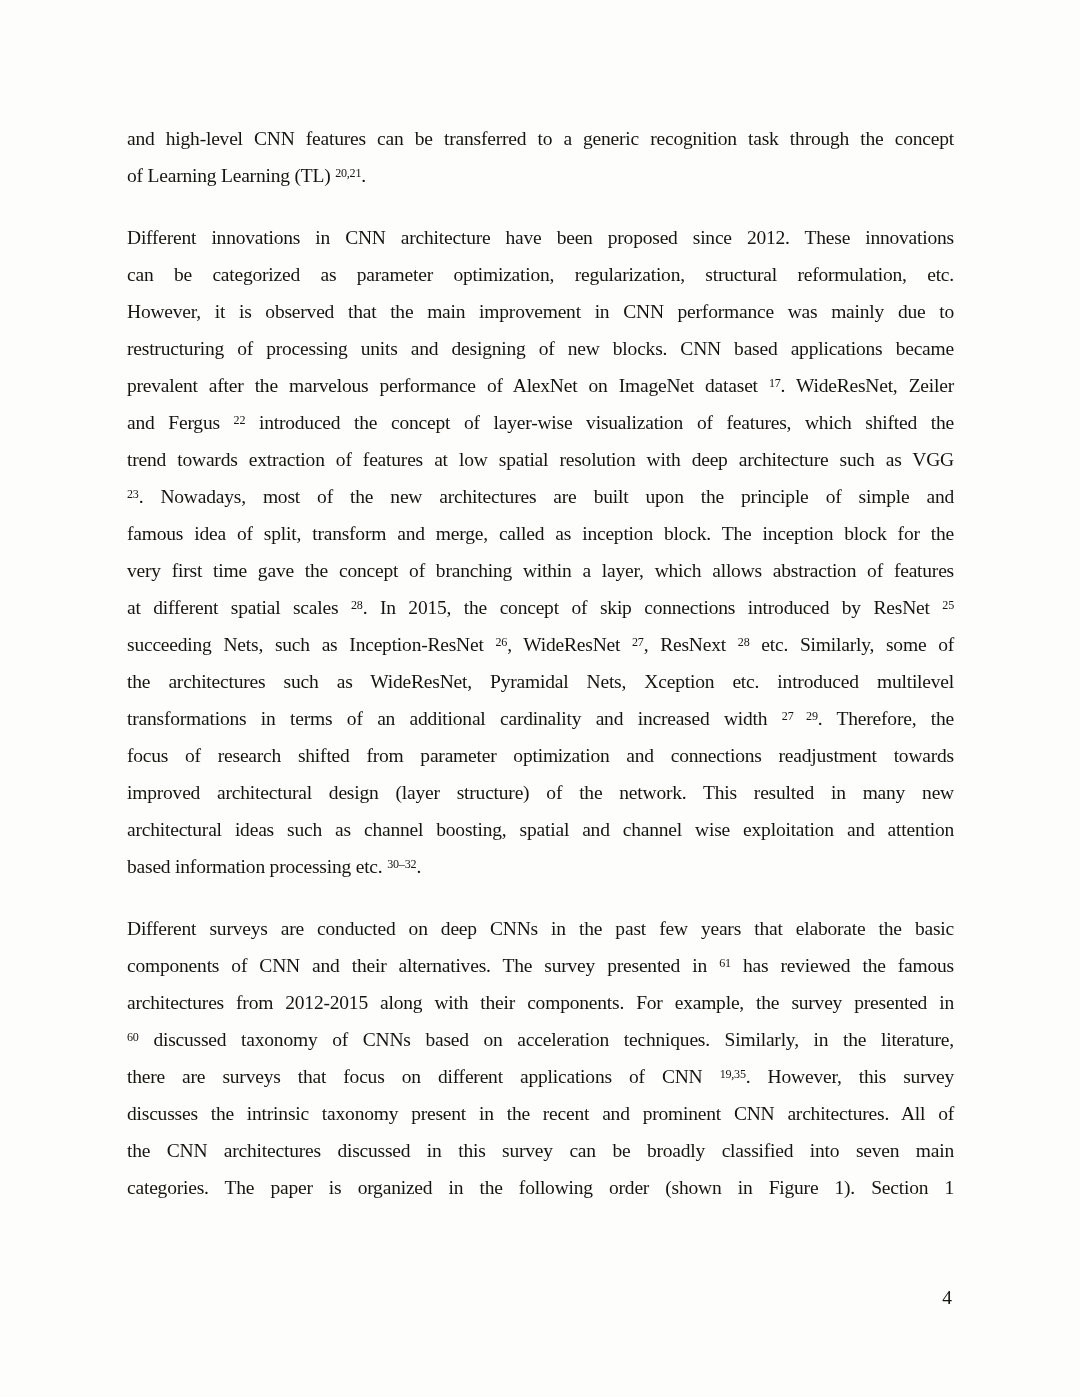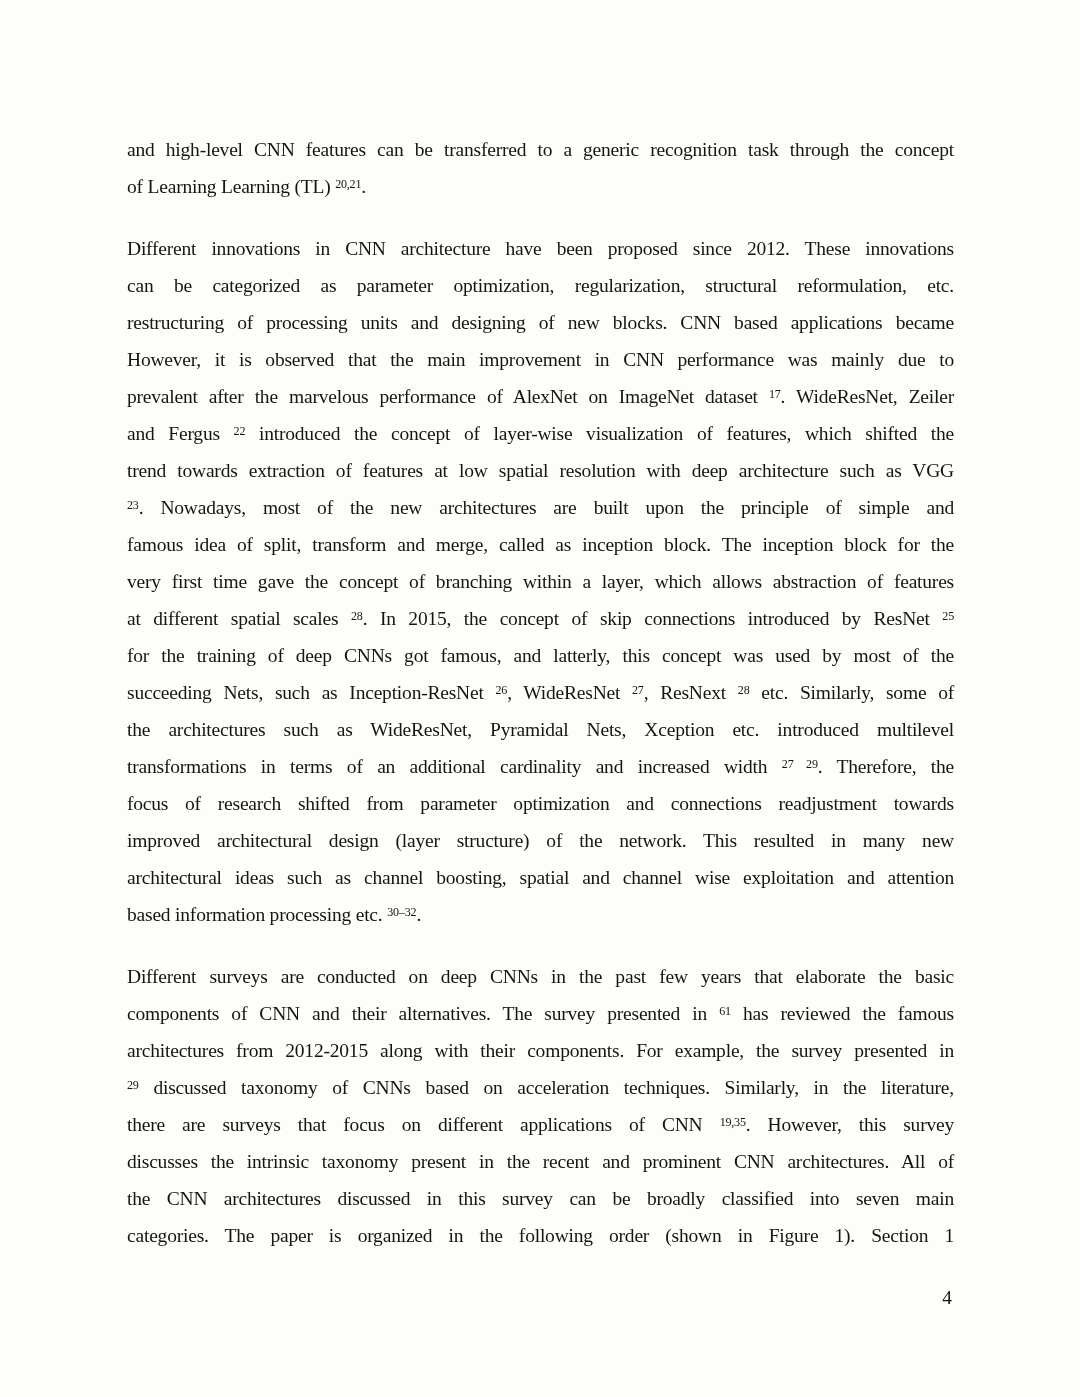--- a/index.html
+++ b/index.html
@@ -16,21 +16,21 @@
   .page {
     position: relative;
     width: 1080px;
     height: 1397px;
     background: #fdfdfb;
     overflow: hidden;
   }
   .content {
     position: absolute;
     left: 127px;
-    top: 131px;
+    top: 120px;
     width: 827px;
   }
   .paragraph {
     margin: 0 0 25px 0;
   }
   .line {
     font-size: 19.5px;
     line-height: 37px;
     letter-spacing: -0.2px;
     text-align: justify;
@@ -62,43 +62,42 @@
 
 <div class="page">
   <div class="content">
       <div class="paragraph">
         <div class="line"><span>and high-level CNN features can be transferred to a generic recognition task through the concept</span></div>
         <div class="line short"><span>of Learning Learning (TL) </span><sup>20,21</sup><span>.</span></div>
       </div>
       <div class="paragraph">
         <div class="line"><span>Different innovations in CNN architecture have been proposed since 2012. These innovations</span></div>
         <div class="line"><span>can be categorized as parameter optimization, regularization, structural reformulation, etc.</span></div>
+        <div class="line"><span>However, it is observed that the main improvement in CNN performance was mainly due to</span></div>
         <div class="line"><span>restructuring of processing units and designing of new blocks. CNN based applications became</span></div>
-        <div class="line"><span>However, it is observed that the main improvement in CNN performance was mainly due to</span></div>
         <div class="line"><span>prevalent after the marvelous performance of AlexNet on ImageNet dataset </span><sup>17</sup><span>. WideResNet, Zeiler</span></div>
         <div class="line"><span>and Fergus </span><sup>22</sup><span> introduced the concept of layer-wise visualization of features, which shifted the</span></div>
         <div class="line"><span>trend towards extraction of features at low spatial resolution with deep architecture such as VGG</span></div>
         <div class="line"><sup>23</sup><span>. Nowadays, most of the new architectures are built upon the principle of simple and</span></div>
         <div class="line"><span>famous idea of split, transform and merge, called as inception block. The inception block for the</span></div>
         <div class="line"><span>very first time gave the concept of branching within a layer, which allows abstraction of features</span></div>
         <div class="line"><span>at different spatial scales </span><sup>28</sup><span>. In 2015, the concept of skip connections introduced by ResNet </span><sup>25</sup></div>
-        <div class="line"><span>for the training of deep CNNs got famous, and latterly, this concept was used by most of the</span></div>
         <div class="line"><span>succeeding Nets, such as Inception-ResNet </span><sup>26</sup><span>, WideResNet </span><sup>27</sup><span>, ResNext </span><sup>28</sup><span> etc. Similarly, some of</span></div>
         <div class="line"><span>the architectures such as WideResNet, Pyramidal Nets, Xception etc. introduced multilevel</span></div>
         <div class="line"><span>transformations in terms of an additional cardinality and increased width </span><sup>27 29</sup><span>. Therefore, the</span></div>
         <div class="line"><span>focus of research shifted from parameter optimization and connections readjustment towards</span></div>
         <div class="line"><span>improved architectural design (layer structure) of the network. This resulted in many new</span></div>
         <div class="line"><span>architectural ideas such as channel boosting, spatial and channel wise exploitation and attention</span></div>
         <div class="line short"><span>based information processing etc. </span><sup>30–32</sup><span>.</span></div>
       </div>
       <div class="paragraph">
         <div class="line"><span>Different surveys are conducted on deep CNNs in the past few years that elaborate the basic</span></div>
         <div class="line"><span>components of CNN and their alternatives. The survey presented in </span><sup>61</sup><span> has reviewed the famous</span></div>
         <div class="line"><span>architectures from 2012-2015 along with their components. For example, the survey presented in</span></div>
-        <div class="line"><sup>29</sup><span> discussed taxonomy of CNNs based on acceleration techniques. Similarly, in the literature,</span></div>
+        <div class="line"><sup>60</sup><span> discussed taxonomy of CNNs based on acceleration techniques. Similarly, in the literature,</span></div>
         <div class="line"><span>there are surveys that focus on different applications of CNN </span><sup>19,35</sup><span>. However, this survey</span></div>
         <div class="line"><span>discusses the intrinsic taxonomy present in the recent and prominent CNN architectures. All of</span></div>
         <div class="line"><span>the CNN architectures discussed in this survey can be broadly classified into seven main</span></div>
         <div class="line"><span>categories. The paper is organized in the following order (shown in Figure 1). Section 1</span></div>
       </div>
     </div>
   <div class="page-number">4</div>
 </div>
 
 </body></html>

